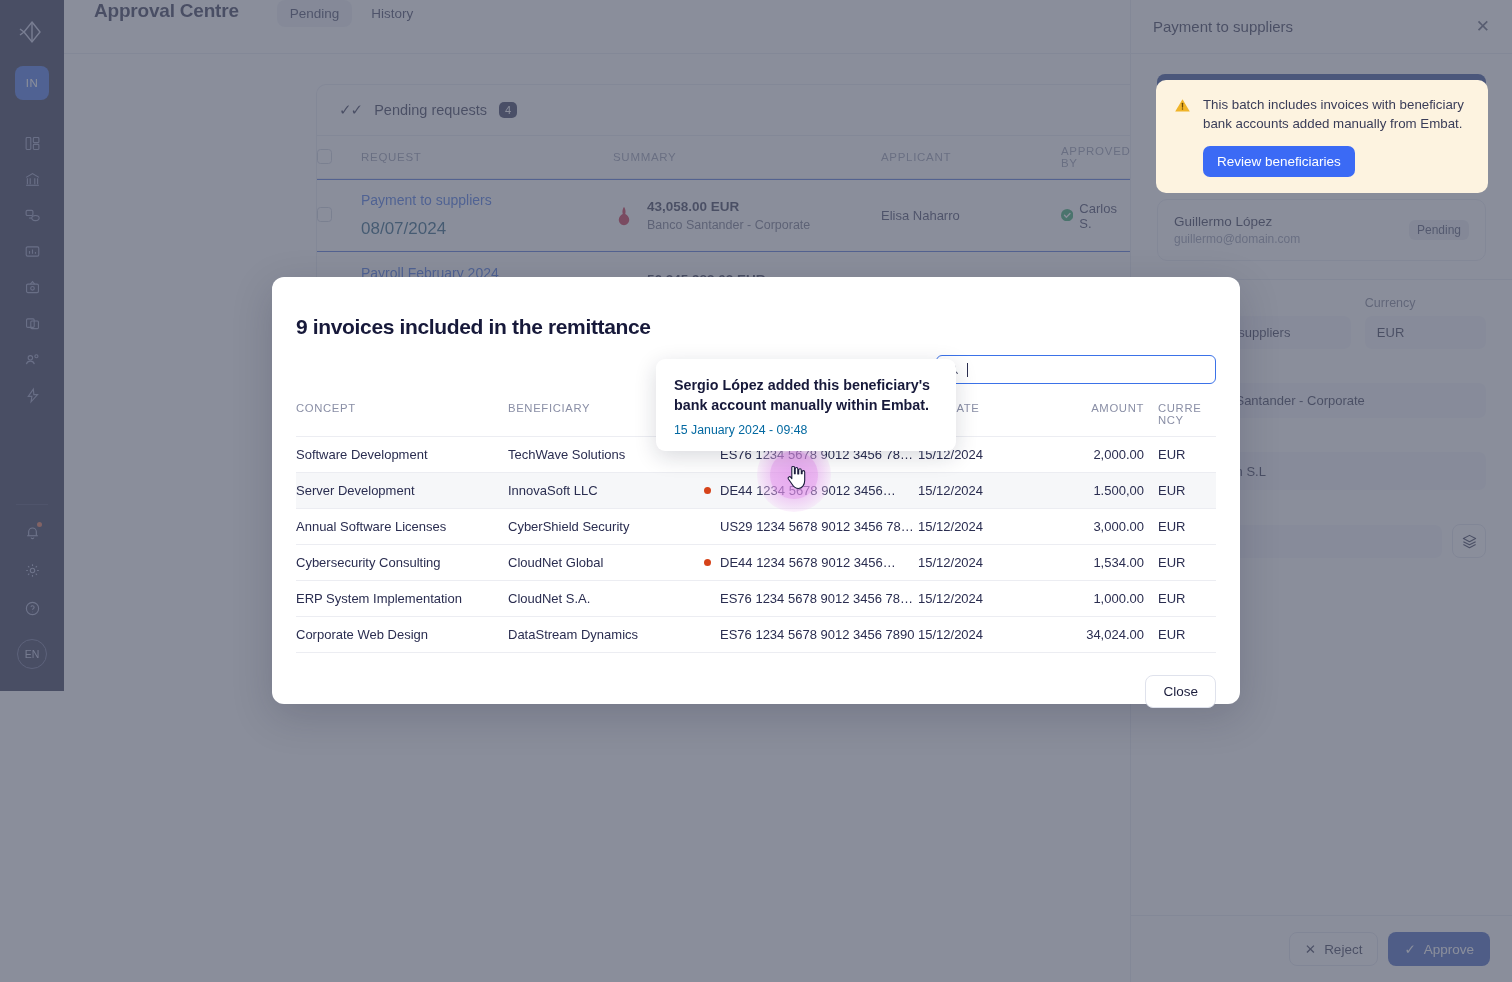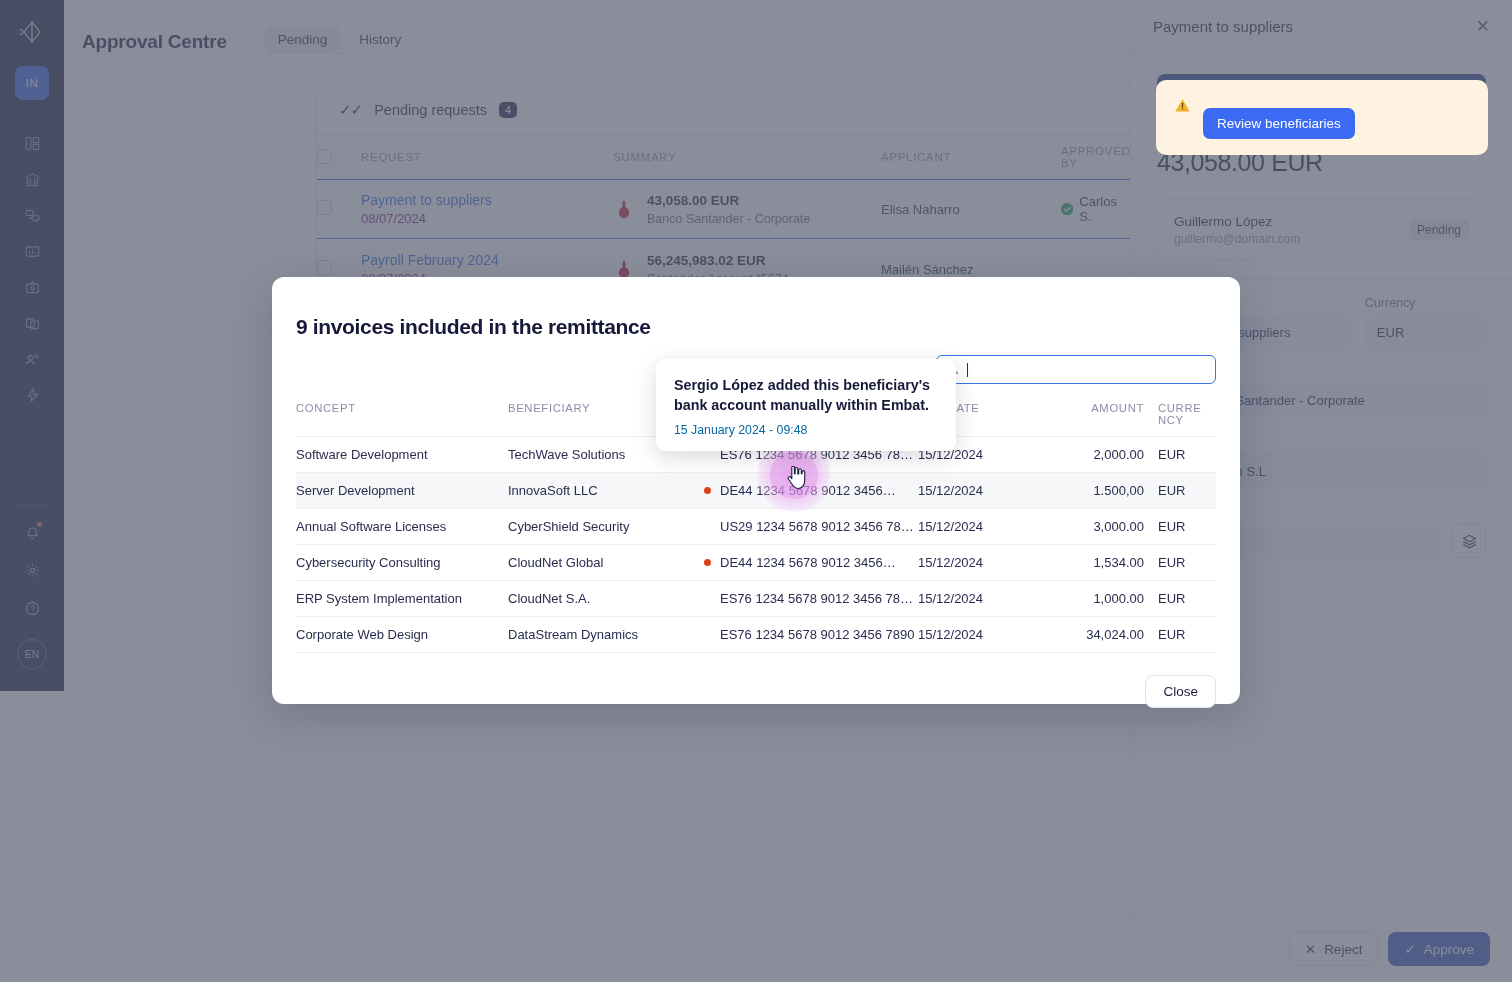--- a/index.html
+++ b/index.html
@@ -45,22 +45,22 @@
   }
   .lang-pill {
     width: 30px; height: 30px; border-radius: 50%; border: 1px solid #5c6189;
     color: #b9bedb; font-size: 10.5px; display: flex; align-items: center; justify-content: center;
     margin: 10px 0 22px;
   }
 
   
   .main { flex: 1 1 auto; display: flex; flex-direction: column; min-width: 0; }
   .topbar {
-    height: 54px; display: flex; align-items: flex-end; gap: 18px;
-    padding: 0 18px; border-bottom: 1px solid #e6e8ef; flex: 0 0 54px;
+    height: 54px; display: flex; align-items: flex-start; gap: 18px;
+    padding: 0 30px; border-bottom: 1px solid #e6e8ef; flex: 0 0 54px;
   }
   .page-title { font-size: 19px; font-weight: 700; color: #17193a; letter-spacing: -.2px; }
   .tabs { display: flex; align-items: center; gap: 6px; margin-left: 20px; }
   .tab {
     padding: 6px 13px; border-radius: 8px; font-size: 13.5px; color: #2a2d50;
   }
   .tab.active { background: #eceef4; }
   .content { flex: 1 1 auto; background: #ffffff; padding: 30px 0 0 0; }
 
   .card {
@@ -80,21 +80,21 @@
     text-align: left; font-weight: 400; font-size: 11.5px; color: #8a8fa6;
     letter-spacing: .7px; padding: 9px 0; border-top: 1px solid #e6e8ef;
     border-bottom: 1px solid #e6e8ef;
   }
   table.req td { padding: 13px 0; font-size: 13px; color: #2a2d50; vertical-align: middle; }
   .cb {
     width: 15px; height: 15px; border: 1px solid #c7cbd8; border-radius: 3.5px;
     display: inline-block;
   }
   .req-link { color: #2f63e0; font-size: 14px; }
-  .req-date { color: #701a75; font-size: 13px; margin-top: 3px; }
+  .req-date { color: #0c4a6e; font-size: 17px; margin-top: 11px; }
   .sum-amt { font-size: 13.5px; color: #1b1d3c; font-weight: 600; }
   .sum-acct { font-size: 12.5px; color: #5e6279; margin-top: 4px; }
   .santander { width: 22px; height: 22px; flex: 0 0 22px; }
   .approved-chip { display: inline-flex; align-items: center; gap: 6px; color: #2a2d50; font-size: 13px; }
   .green-check { width: 13px; height: 13px; }
   .row-selected td { box-shadow: inset 0 1px 0 #3b63d6, inset 0 -1px 0 #3b63d6; }
 
   
   .detail {
     width: 382px; flex: 0 0 382px; border-left: 1px solid #e6e8ef;
@@ -512,20 +512,21 @@
 
   <div class="callout">
     <span class="warn-icon">
       <svg viewBox="0 0 20 20">
           <path d="M10 2.6 18.6 17H1.4z" fill="#f0b429"></path>
           <path d="M10 7.4v4.4" stroke="#6b4a06" stroke-width="1.5" stroke-linecap="round"></path>
           <circle cx="10" cy="14.2" r=".85" fill="#6b4a06"></circle>
         </svg>
     </span>
     <div>
+      <div class="callout-text">This batch includes invoices with beneficiary bank accounts added manually from Embat.</div>
       <div class="callout-btn">Review beneficiaries</div>
     </div>
   </div>
 
   <div class="modal">
     <div class="modal-title">9 invoices included in the remittance</div>
 
     <div class="search-wrap">
       <div class="search-box">
         <span>

